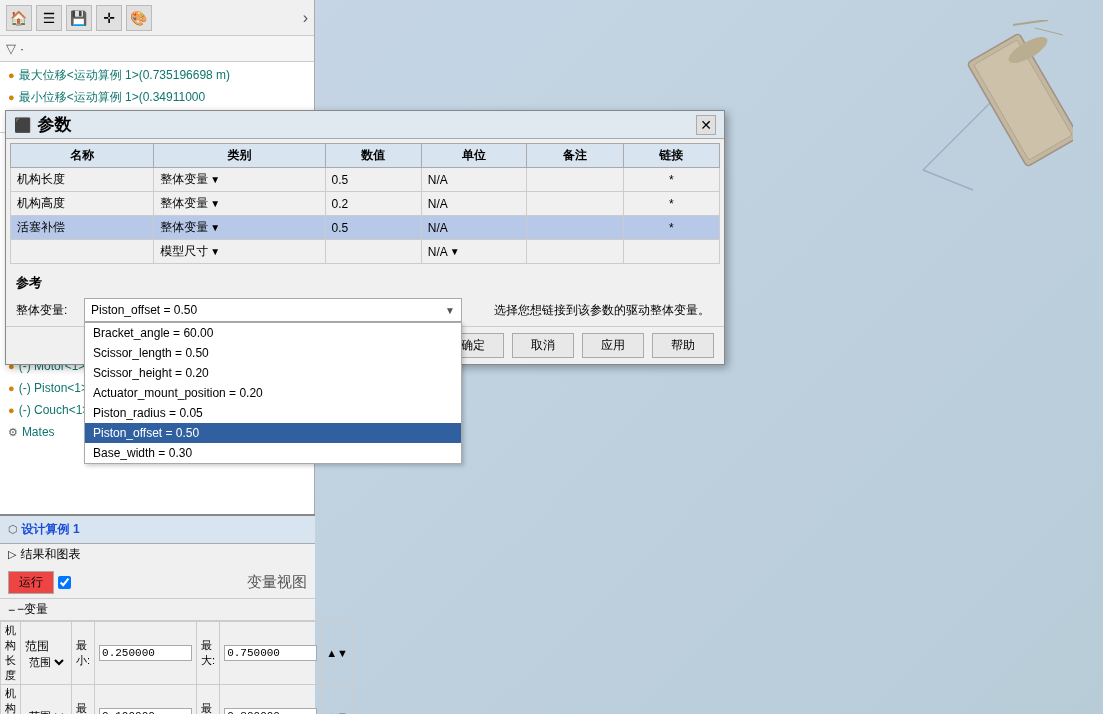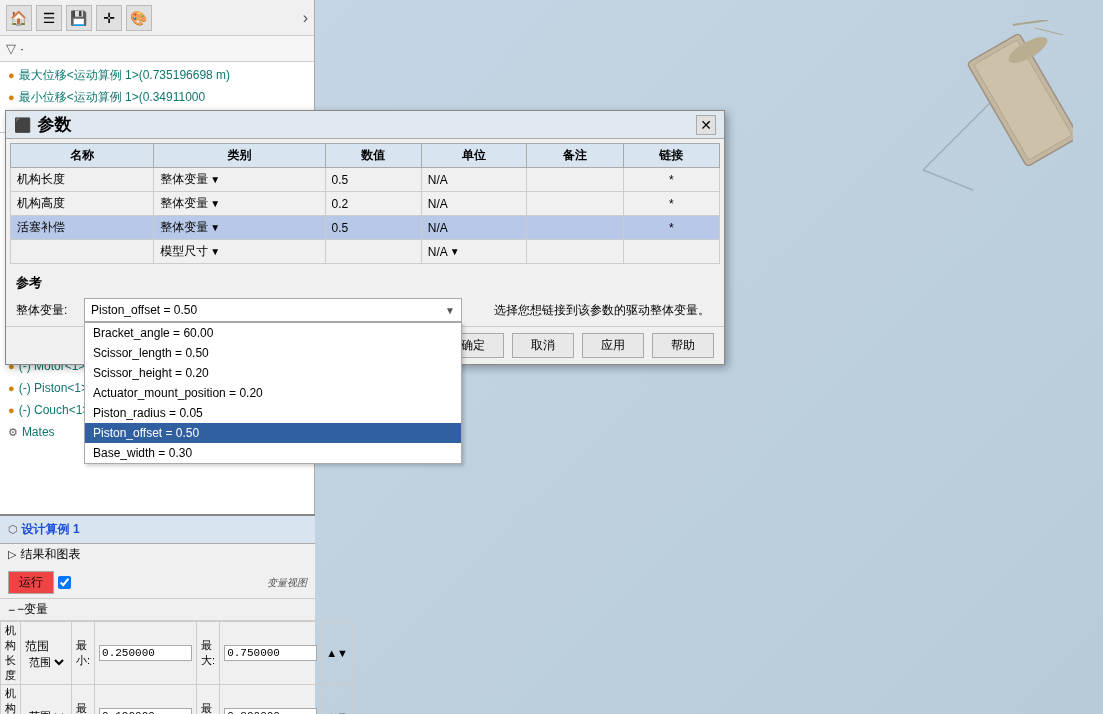--- a/index.html
+++ b/index.html
@@ -237,21 +237,21 @@
       <div style="display:flex;align-items:center;gap:4px;">
         <span style="font-size:11px;">▷</span>
         <span>结果和图表</span>
       </div>
     </div>
     <div class="run-area">
       <button class="run-btn">运行</button>
       <div class="checkbox-area">
         <input type="checkbox" checked="" style="">
       </div>
-      <span style="font-size:10px;margin-left:auto;color:#555;font-style:italic;">变量视图</span>
+      <span style="font-size:15px;margin-left:auto;color:#555;">变量视图</span>
     </div>
     <div class="var-section-header">
       <span>−</span>
       <span>−变量</span>
     </div>
     <table class="var-table">
       <tbody>
         <tr>
           <td>机构长度</td>
           <td>

